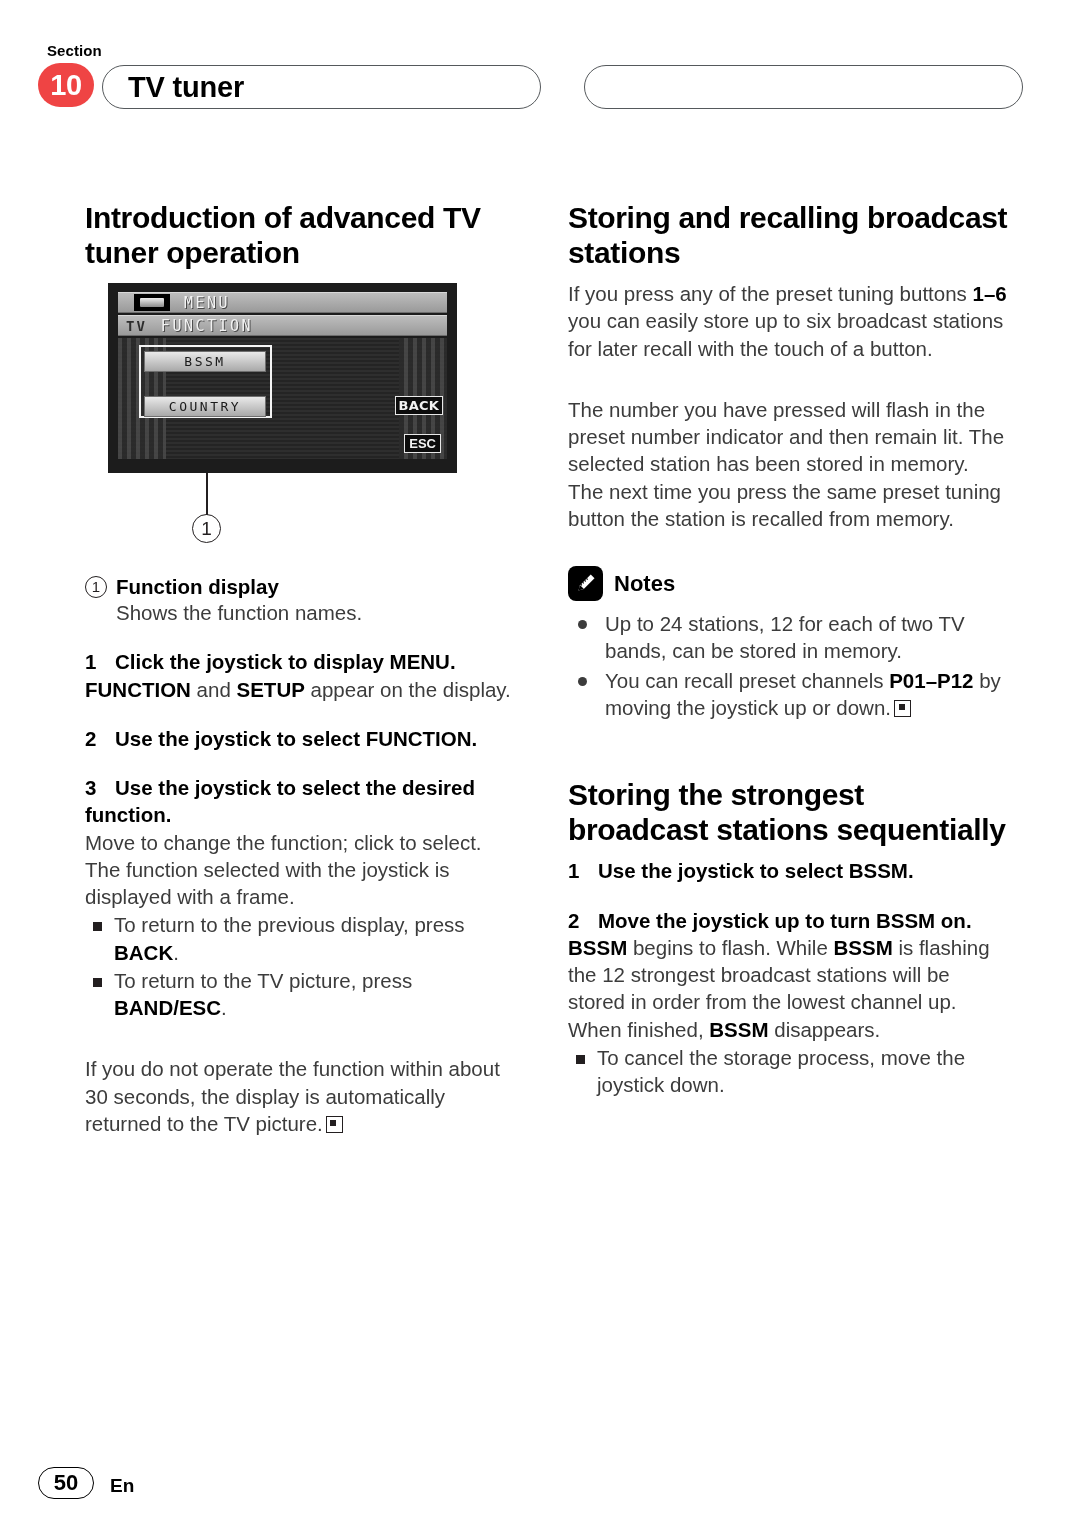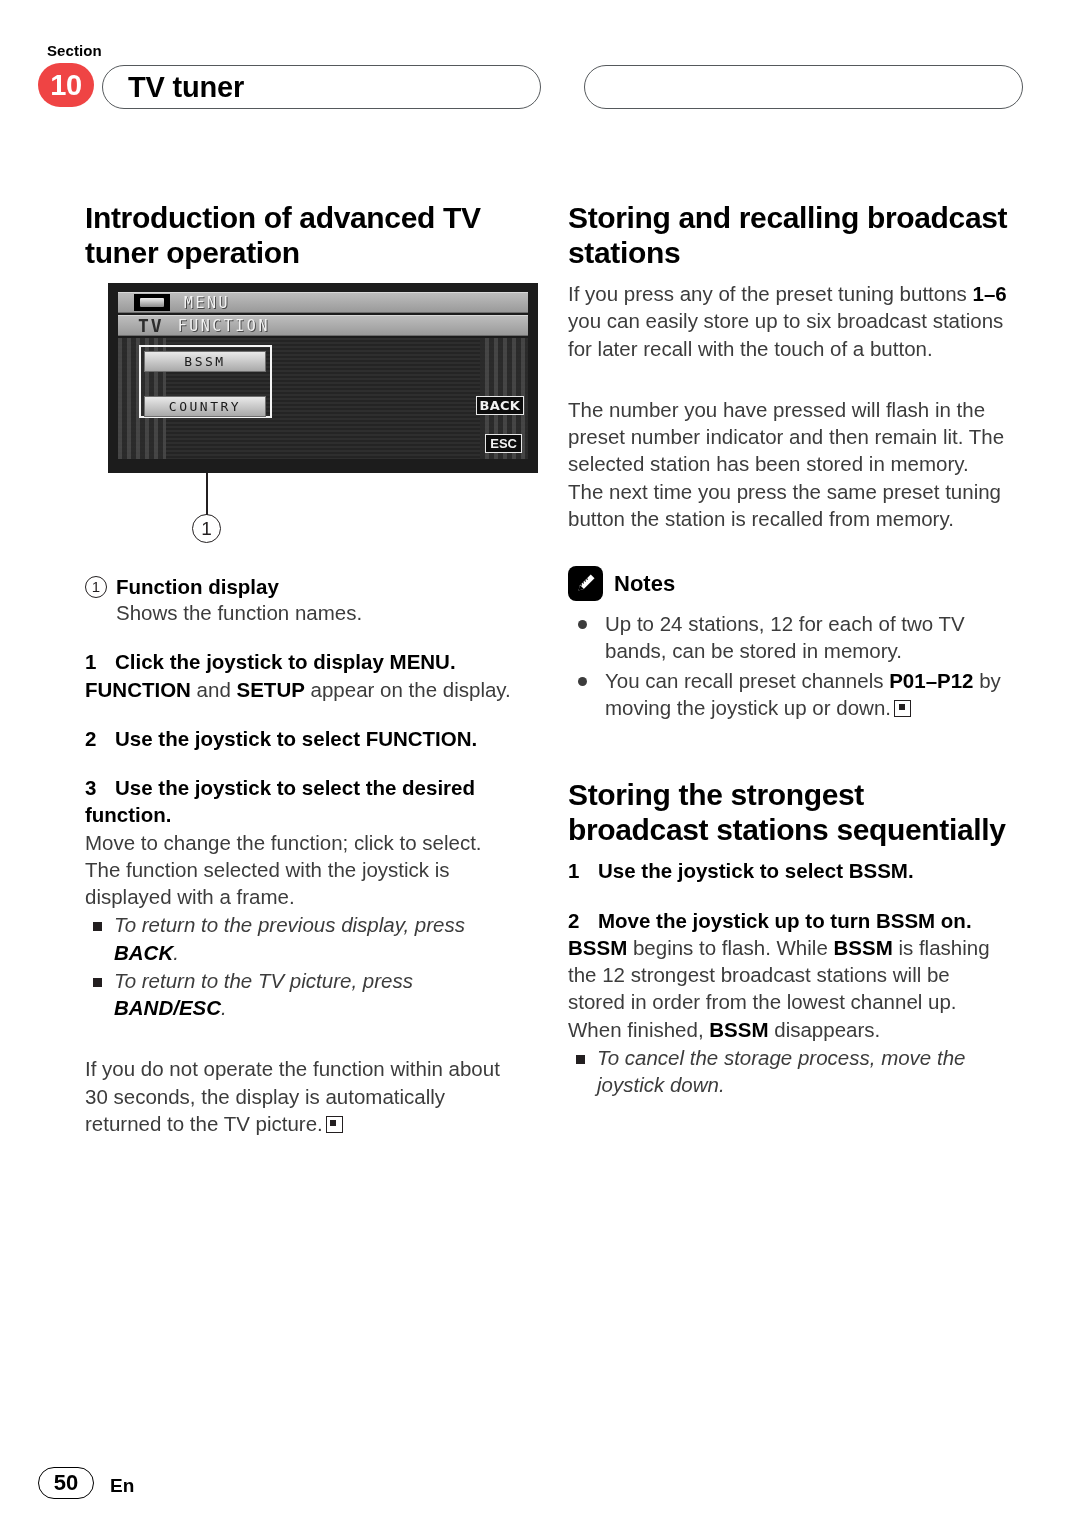--- a/index.html
+++ b/index.html
@@ -54,21 +54,21 @@
   p, .body { font-size: 20.5px; line-height: 1.33; margin: 0; color: #3c3c3c; font-weight: 400; }
   .body b, p b, b { color: #000; font-weight: bold; }
   .step {
     font-size: 20.5px; font-weight: bold; color: #000;
     line-height: 1.33; margin: 0;
   }
   .step .num { display: inline-block; min-width: 30px; }
   .gap-m { height: 22px; }
   .gap-l { height: 34px; }
 
-  .bullet-sq { position: relative; padding-left: 29px; margin-top: 1px; font-style: italic; }
+  .bullet-sq { position: relative; padding-left: 29px; margin-top: 1px; }
   .bullet-sq::before {
     content: ""; position: absolute; left: 8px; top: 11px;
     width: 9px; height: 9px; background: #231f20;
   }
   .bullet-dot { position: relative; padding-left: 37px; margin-top: 2px; }
   .bullet-dot::before {
     content: ""; position: absolute; left: 10px; top: 10px;
     width: 9px; height: 9px; border-radius: 50%; background: #3c3c3c;
   }
   .bold-bullet { position: relative; padding-left: 40px; font-weight: bold; color: #000; }
@@ -100,21 +100,21 @@
   .note-head { display: flex; align-items: center; gap: 11px; margin-bottom: 9px; }
   .note-icon {
     width: 35px; height: 35px; background: #000; border-radius: 8px;
     display: flex; align-items: center; justify-content: center;
   }
   .note-label { font-size: 22px; font-weight: bold; color: #000; }
 
   
   .device-wrap { position: relative; width: 390px; height: 270px; margin: 13px 0 0 23px; }
   .device {
-    position: absolute; left: 0; top: 0; width: 430px; height: 190px;
+    position: absolute; left: 0; top: 0; width: 349px; height: 190px;
     background: #1c1c1c; padding: 9px 10px 10px 10px;
   }
   .scr { position: relative; width: 100%; height: 100%; }
   .bar {
     height: 21px; background: linear-gradient(#bdbdbd,#9a9a9a);
     border-top: 1px solid #d8d8d8; border-bottom: 1px solid #6d6d6d;
     display: flex; align-items: center; position: relative;
   }
   .bar2 { margin-top: 2px; }
   .bar-ico {
@@ -124,22 +124,22 @@
   .bar-ico i {
     display: block; width: 24px; height: 9px;
     background: linear-gradient(#efefef,#8a8a8a); border-radius: 1px;
   }
   .bar-txt {
     margin-left: 14px; font-family: "DejaVu Sans Mono", monospace;
     font-size: 15px; letter-spacing: 2.5px; color: #f2f2f2;
     text-shadow: 1px 1px 0 #4a4a4a;
   }
   .bar-tv {
-    margin-left: 20px; font-family: "DejaVu Sans Mono", monospace;
-    font-size: 18px; font-weight: bold; letter-spacing: 2px; color: #2d2d2d;
+    margin-left: 8px; font-family: "DejaVu Sans Mono", monospace;
+    font-size: 14px; font-weight: bold; letter-spacing: 2px; color: #2d2d2d;
   }
   .panel {
     position: relative; height: 121px; margin-top: 2px;
     background:
       repeating-linear-gradient(180deg, #2e2e2e 0 2px, #242424 2px 4px),
       #262626;
     overflow: hidden;
   }
   .panel::before {
     content:""; position:absolute; left:0; top:0; width:48px; height:100%;

